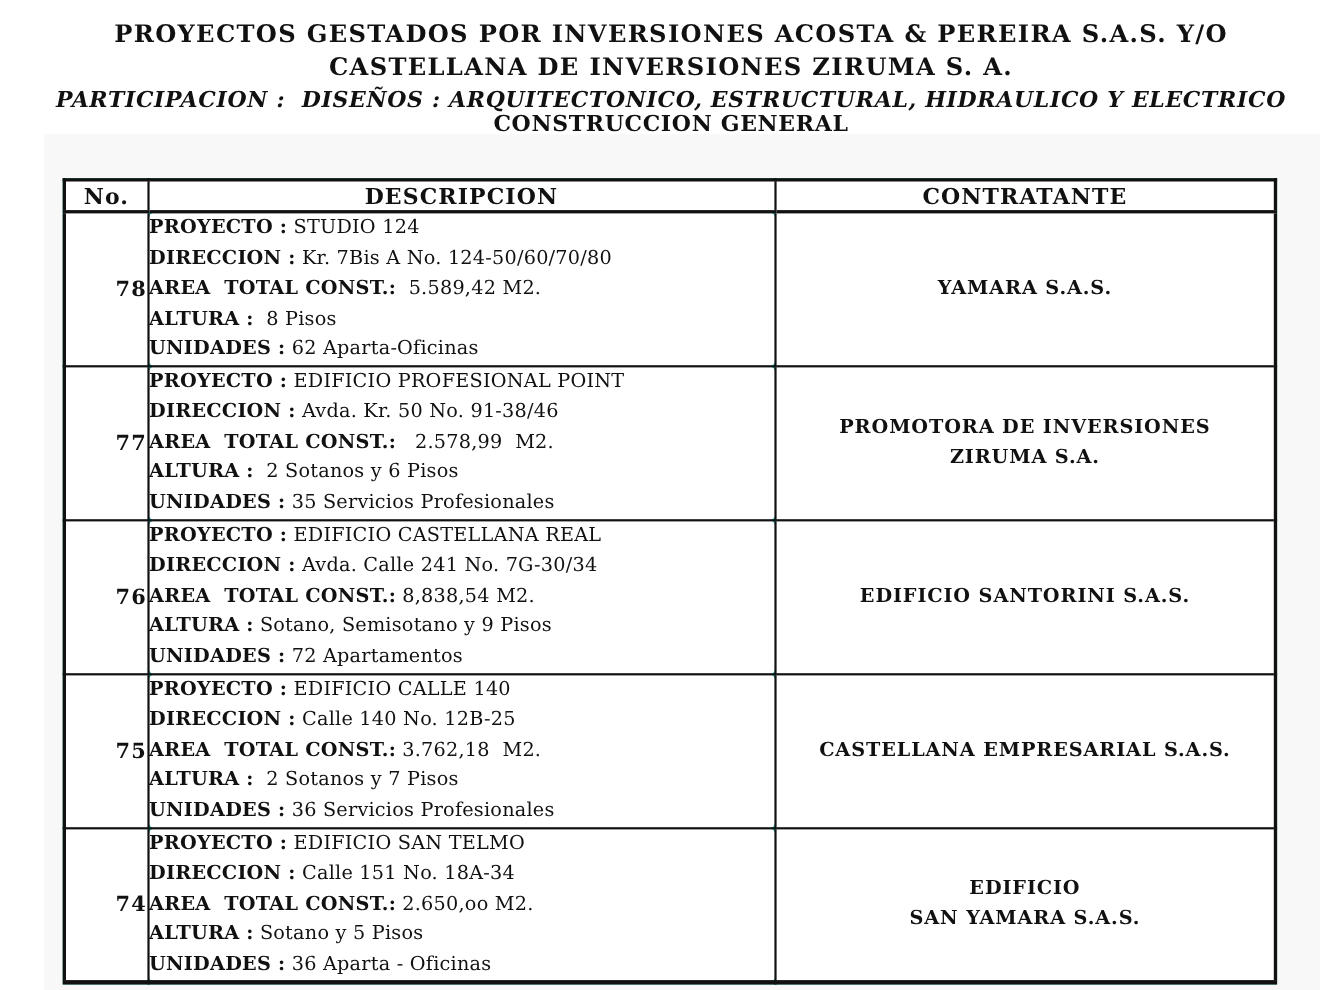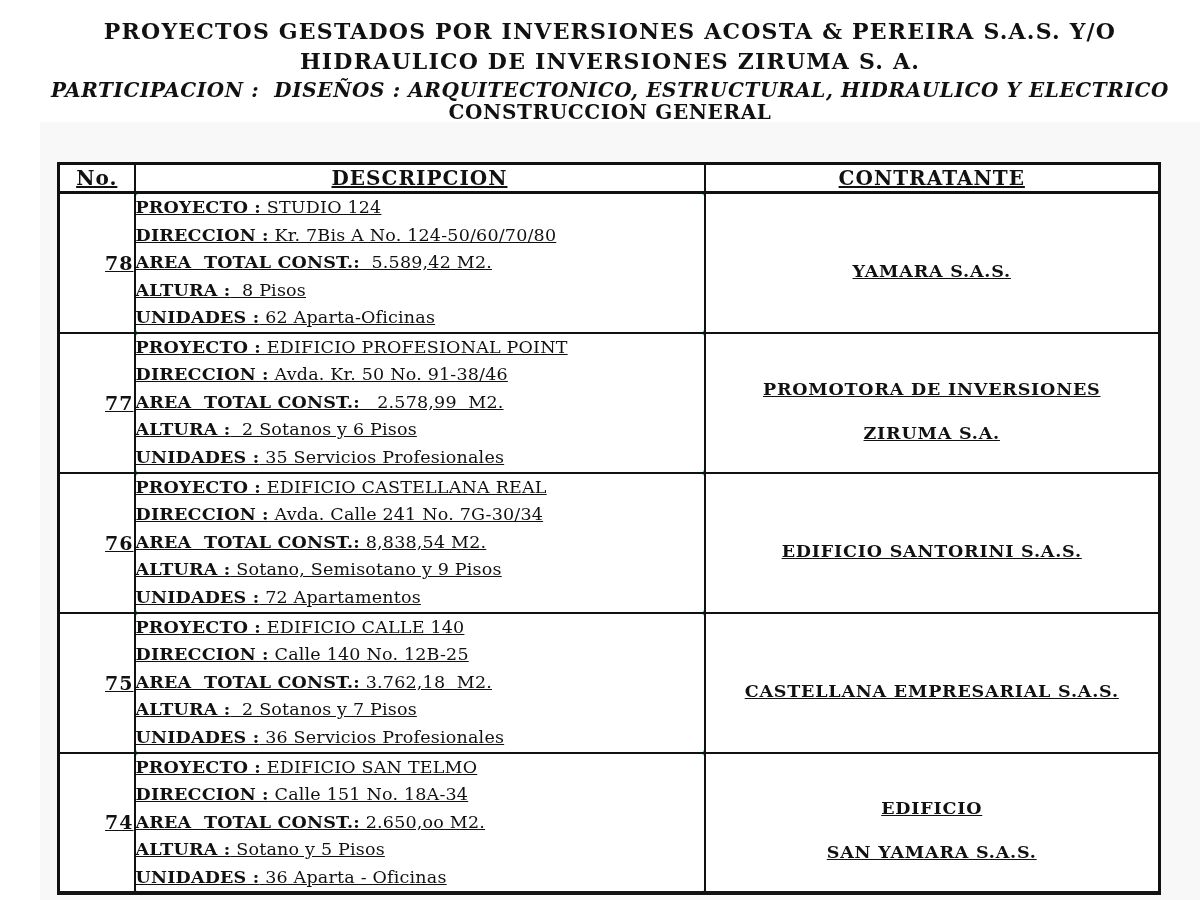--- a/index.html
+++ b/index.html
@@ -52,21 +52,20 @@
   .title-sub.first { margin-top: 3px; font-style: italic; }
   
   table.projects {
     position: absolute;
     left: 57px;
     top: 162px;
     width: 1101px;
     border-collapse: collapse;
     table-layout: fixed;
     background: #14b8a6;
-    text-decoration: underline;
   }
   table.projects col.c-no   { width: 76px;  }
   table.projects col.c-desc { width: 570px; }
   table.projects col.c-con  { width: 455px; }
   table.projects th,
   table.projects td {
     border: 2px solid #111111;
     padding: 0;
     vertical-align: middle;
     background: #ffffff;
@@ -100,31 +99,31 @@
   }
   .desc-line .lbl { font-weight: bold; }
   .desc-line .val { font-weight: normal; }
   td.contr-cell {
     text-align: center;
     vertical-align: middle;
     font-weight: bold;
     font-size: 17.5px;
     letter-spacing: 0.8px;
   }
-  .contr-line { line-height: 27px; white-space: pre-wrap; margin-top: 17px; }
+  .contr-line { line-height: 27px; white-space: pre-wrap; }
 </style>
 </head>
 <body>
 
 <div class="page">
   <div class="scan-bg"></div>
 
   <div class="title-block">
     <div class="title-main">PROYECTOS GESTADOS POR INVERSIONES ACOSTA &amp; PEREIRA S.A.S. Y/O</div>
-    <div class="title-main">HIDRAULICO DE INVERSIONES ZIRUMA S. A.</div>
+    <div class="title-main">CASTELLANA DE INVERSIONES ZIRUMA S. A.</div>
     <div class="title-sub first">PARTICIPACION :  DISEÑOS : ARQUITECTONICO, ESTRUCTURAL, HIDRAULICO Y ELECTRICO</div>
     <div class="title-sub">CONSTRUCCION GENERAL</div>
   </div>
 
   <table class="projects">
     <colgroup>
       <col class="c-no">
       <col class="c-desc">
       <col class="c-con">
     </colgroup>

